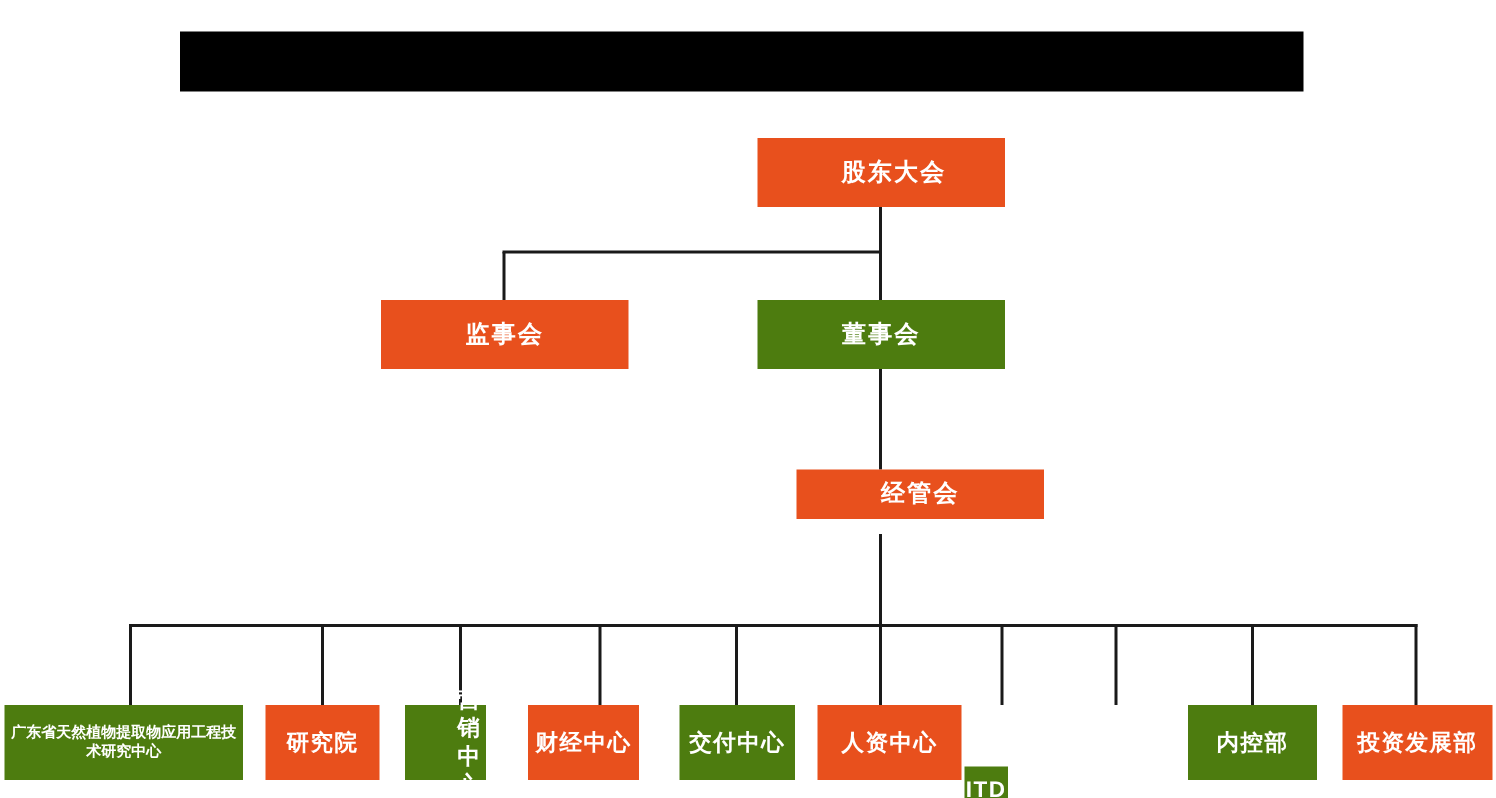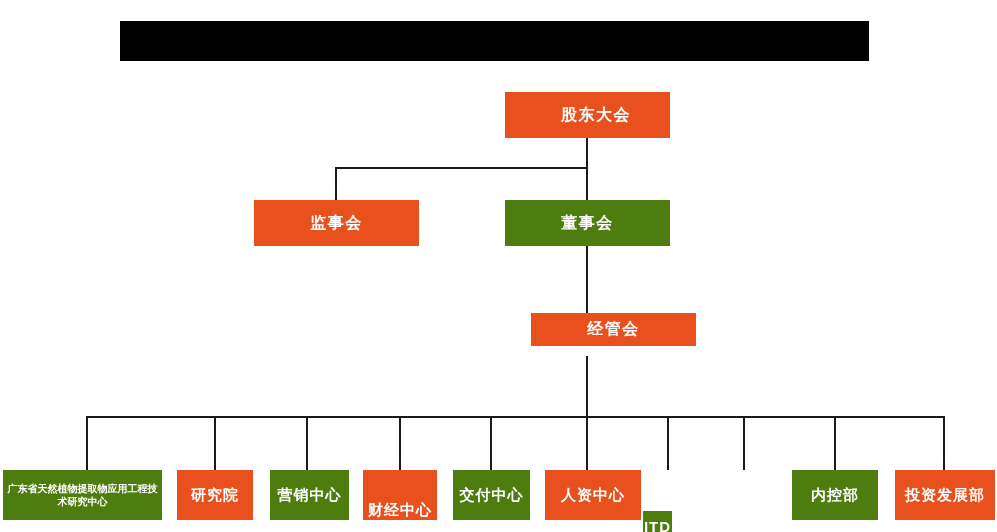--- a/index.html
+++ b/index.html
@@ -92,24 +92,24 @@
   <div class="node primary tier-top" style="left:531px; top:313px; height:33px;">
     <span>经管会</span>
   </div>
 
   <div class="node secondary dept dept-small" style="left:3px; width:159px;">
     <span>广东省天然植物提取物应用工程技术研究中心</span>
   </div>
   <div class="node primary dept" style="left:177px; width:76px;">
     <span>研究院</span>
   </div>
-  <div class="node secondary dept" style="left:270px; width:79px;">
+  <div class="node secondary dept" style="left:270px; width:54px;padding-left:32px;">
     <span>营销中心</span>
   </div>
-  <div class="node primary dept" style="left:363px; width:74px;align-items:flex-end;">
+  <div class="node primary dept" style="left:352px; width:74px;">
     <span>财经中心</span>
   </div>
   <div class="node secondary dept" style="left:453px; width:77px;">
     <span>交付中心</span>
   </div>
   <div class="node primary dept" style="left:545px; width:96px;">
     <span>人资中心</span>
   </div>
   <div class="node secondary dept" style="left:643px; width:29px;margin-top:41px;">
     <span>ITD部</span>

